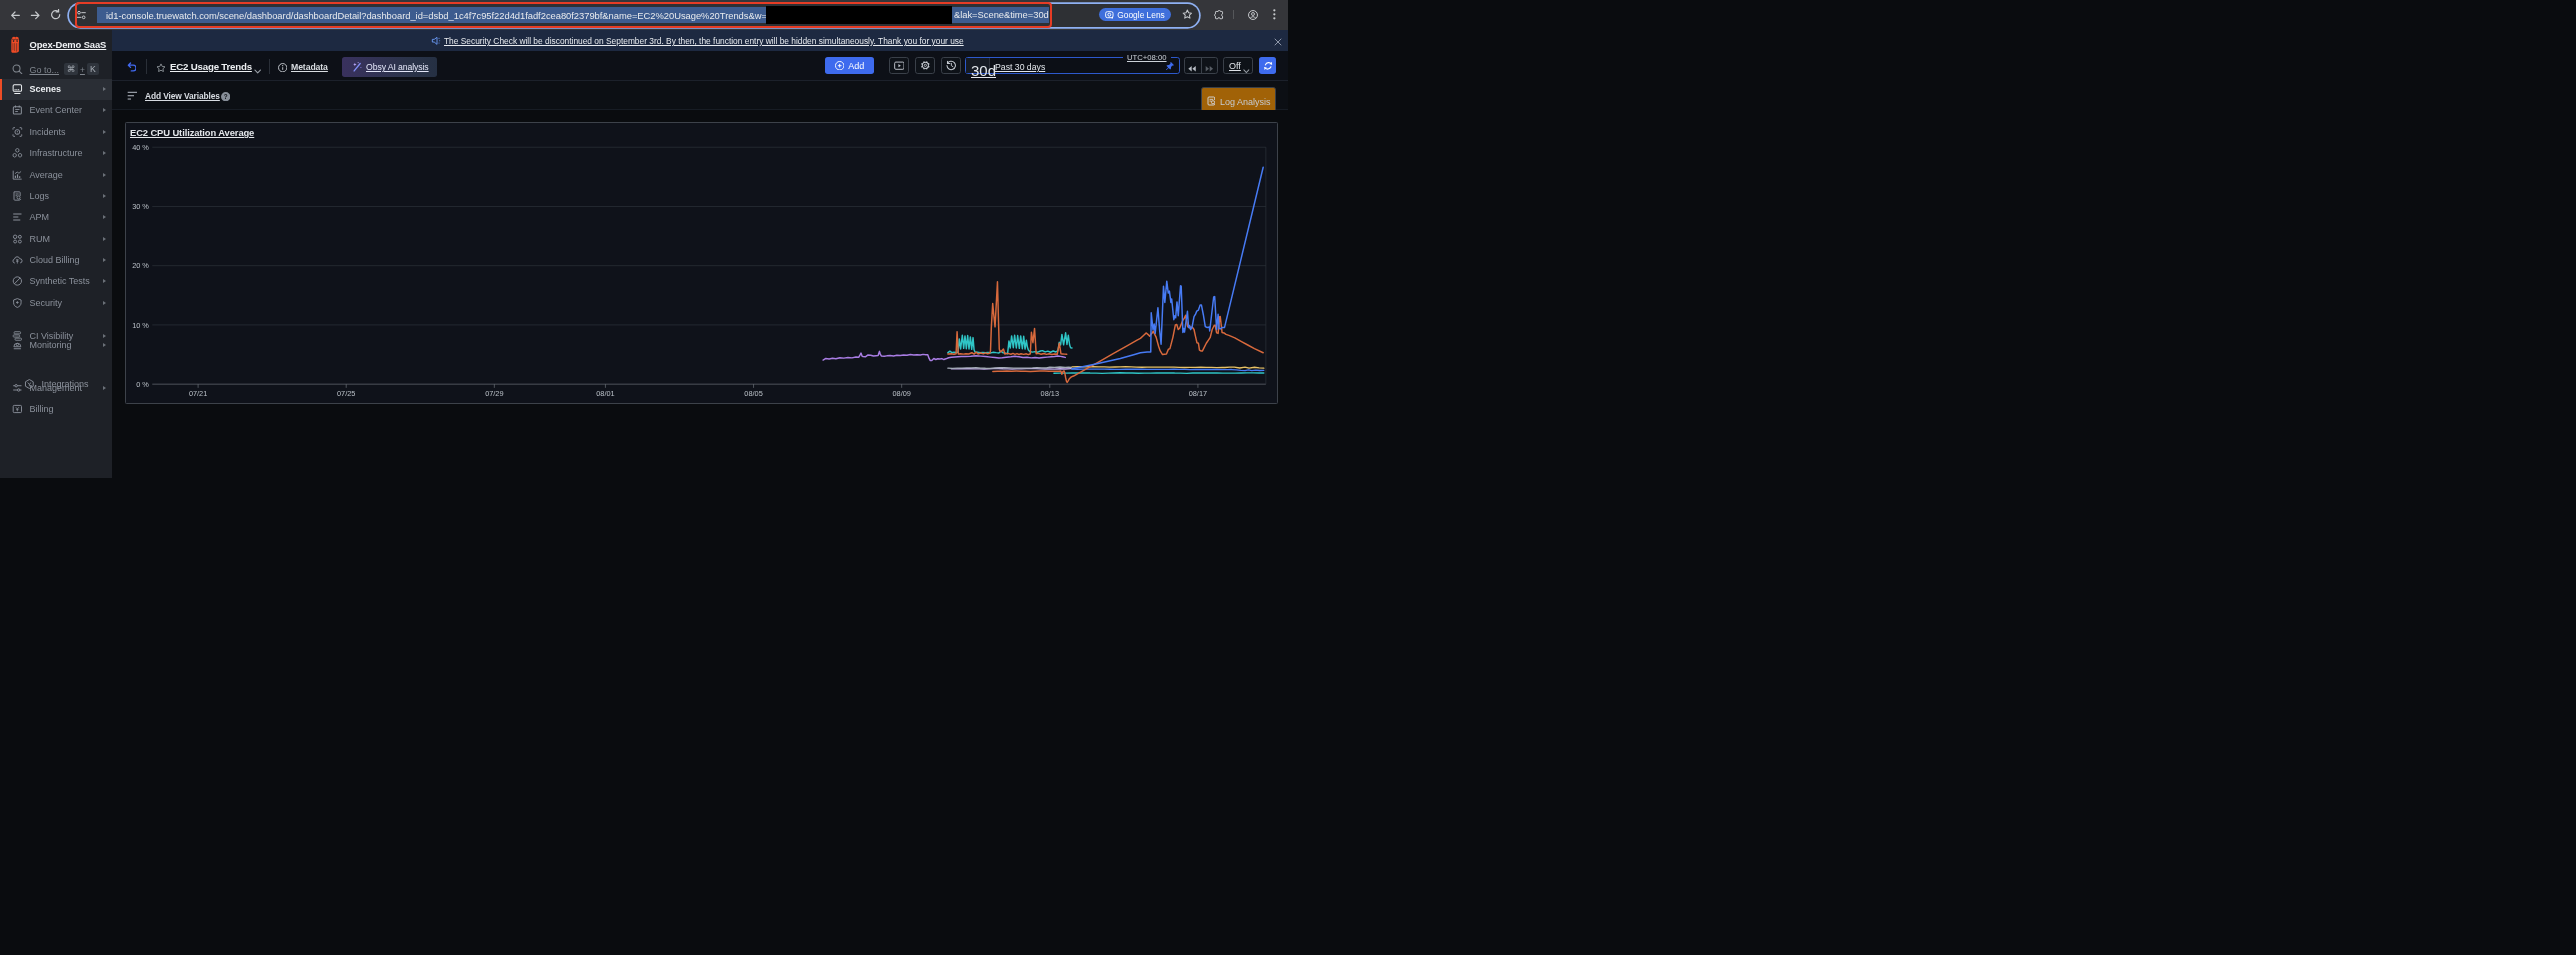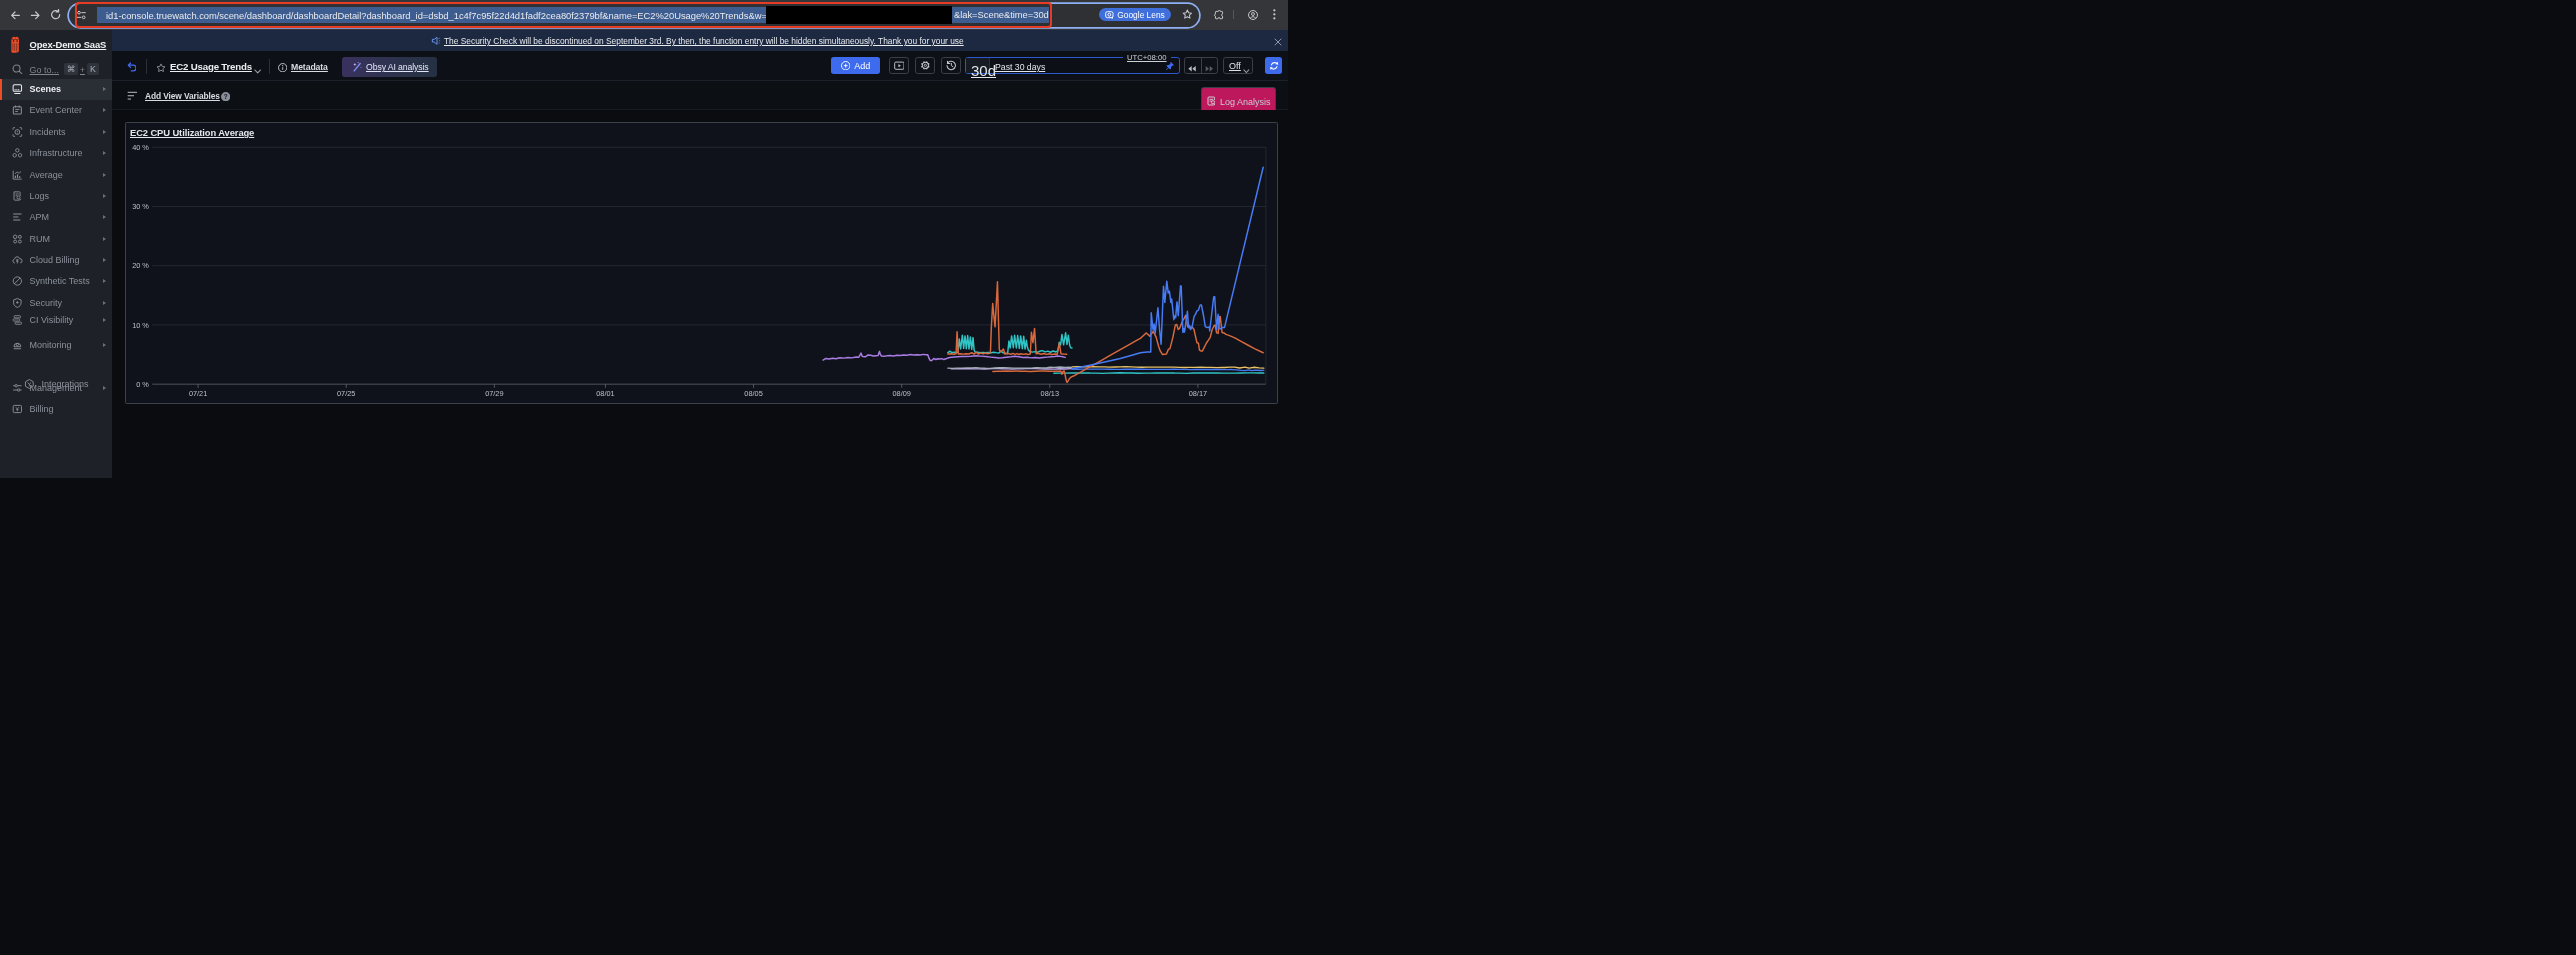--- a/index.html
+++ b/index.html
@@ -25,21 +25,21 @@
 .sbactive{background:#2a2e35;color:#eef1f4;font-weight:bold;}
 .sbactive:before{content:"";position:absolute;left:0;top:0;width:2.3px;height:100%;background:#ee4d26;}
 
 #notif{left:112px;top:29.5px;width:1176px;height:21.5px;background:#1d2941;color:#e8ebef;font-size:8.7px;}
 #toolbar{left:112px;top:51px;width:1176px;height:29.5px;background:#0d1017;border-bottom:0.7px solid #1c212b;}
 #avv{left:112px;top:81px;width:1176px;height:29px;background:#0c0f14;border-bottom:0.7px solid #171c24;}
 #content{left:112px;top:110px;width:1176px;height:368px;background:#0a0c0f;}
 #panel{left:125px;top:122px;width:1153px;height:282px;background:#0f121a;border:0.7px solid #3d424a;border-radius:1.3px;}
 .btn{position:absolute;border-radius:2.7px;font-size:9px;display:flex;align-items:center;justify-content:center;gap:4px;}
 .bord{border:0.7px solid #3a4049;background:#0e1218;color:#c6cbd2;}
-.blue{background:#3e6bee;color:#fff;margin-left:6px;}
+.blue{background:#3e6bee;color:#fff;}
 .vdiv{position:absolute;width:0.7px;background:#2a2f38;}
 .txt{position:absolute;white-space:nowrap;text-decoration:underline;}
 </style></head>
 <body>
 <div id="page">
 <div class="abs" id="chrome"></div>
 <div class="abs" style="left:10px;top:9.7px;"><svg class="" style="" width="10.7" height="10.7" viewBox="0 0 16 16" fill="none">
         <path d="M14 8 H2.5 M7.5 3 L2.5 8 l5 5" stroke="#c6c9cc" stroke-width="1.8" stroke-linecap="round" stroke-linejoin="round"></path>
       </svg></div>
 <div class="abs" style="left:30px;top:9.7px;"><svg class="" style="" width="10.7" height="10.7" viewBox="0 0 16 16" fill="none">
@@ -205,21 +205,21 @@
       </div>
 <div class="sbitem" style="top:263px;">
         <span class="ic"><svg class="" style="" width="10.7" height="10.7" viewBox="0 0 16 16" fill="none">
             <path d="M8 1.4 l5.6 2.1 v4.2 c0 3.4-2.3 5.8-5.6 6.9 -3.3-1.1-5.6-3.5-5.6-6.9 V3.5 Z" stroke="#8b919b" stroke-width="1.4"></path>
             <line x1="8" y1="5.2" x2="8" y2="9.2" stroke="#8b919b" stroke-width="1.3"></line>
             <line x1="6" y1="7.2" x2="10" y2="7.2" stroke="#8b919b" stroke-width="1.3"></line>
           </svg></span>
         <span class="lbl">Security</span>
         <span class="chev"></span>
       </div>
-<div class="sbitem" style="top:280px;padding-left:36px;">
+<div class="sbitem" style="top:296px;padding-left:36px;">
         <span class="ic"><svg class="" style="" width="10.7" height="10.7" viewBox="0 0 16 16" fill="none">
             <rect x="3.2" y="1.6" width="9.6" height="3.2" rx="1" stroke="#8b919b" stroke-width="1.3"></rect>
             <rect x="1.8" y="6.4" width="9.6" height="3.2" rx="1" stroke="#8b919b" stroke-width="1.3"></rect>
             <rect x="4.6" y="11.2" width="9.6" height="3.2" rx="1" stroke="#8b919b" stroke-width="1.3"></rect>
           </svg></span>
         <span class="lbl">CI Visibility</span>
         <span class="chev"></span>
       </div>
 <div class="sbitem" style="top:305px;">
         <span class="ic"><svg class="" style="" width="10.7" height="10.7" viewBox="0 0 16 16" fill="none">
@@ -368,21 +368,21 @@
 <div class="abs" style="left:127px;top:90px;"><svg class="" style="" width="10.7" height="9.4" viewBox="0 0 16 14" fill="none">
         <line x1="1" y1="2" x2="15" y2="2" stroke="#9ba1a9" stroke-width="1.8"></line>
         <line x1="1" y1="7" x2="10.5" y2="7" stroke="#9ba1a9" stroke-width="1.8"></line>
         <line x1="1" y1="12" x2="6" y2="12" stroke="#9ba1a9" stroke-width="1.8"></line>
       </svg></div>
 <div class="txt" style="left:145px;top:91px;font-size:8.4px;letter-spacing:-0.1px;font-weight:600;color:#d8dce2;">Add View Variables</div>
 <div class="abs" style="left:221px;top:91px;"><svg class="" style="" width="9.4" height="9.4" viewBox="0 0 14 14" fill="none">
         <circle cx="7" cy="7" r="7" fill="#878e98"></circle>
         <text x="7" y="10.4" text-anchor="middle" font-family="Liberation Sans" font-size="9.5" font-weight="bold" fill="#0c0f14">?</text>
       </svg></div>
-<div class="btn bord" style="left:1201px;top:87px;width:75px;height:29px;background:#be185d;gap:4.7px;">
+<div class="btn bord" style="left:1201px;top:87px;width:75px;height:29px;background:#a16207;gap:4.7px;">
       <span style="margin-top:0.7px"><svg class="" style="" width="8.7" height="10" viewBox="0 0 13 15" fill="none">
           <path d="M1.5 3 a1.5 1.5 0 0 1 1.5-1.5 h7 a1.5 1.5 0 0 1 1.5 1.5 v3.2 M11.5 12 a1.5 1.5 0 0 1 -1.5 1.5 H3 A1.5 1.5 0 0 1 1.5 12 V3" stroke="#d5d9df" stroke-width="1.4"></path>
           <line x1="3.8" y1="5" x2="9.3" y2="5" stroke="#d5d9df" stroke-width="1.3"></line>
           <line x1="3.8" y1="7.6" x2="6.6" y2="7.6" stroke="#d5d9df" stroke-width="1.3"></line>
           <circle cx="9" cy="9.4" r="2.4" stroke="#d5d9df" stroke-width="1.3"></circle>
           <line x1="10.8" y1="11.2" x2="12.6" y2="13" stroke="#d5d9df" stroke-width="1.3"></line>
         </svg></span>
       <span>Log Analysis</span>
     </div>
 <div class="abs" id="content"></div>

